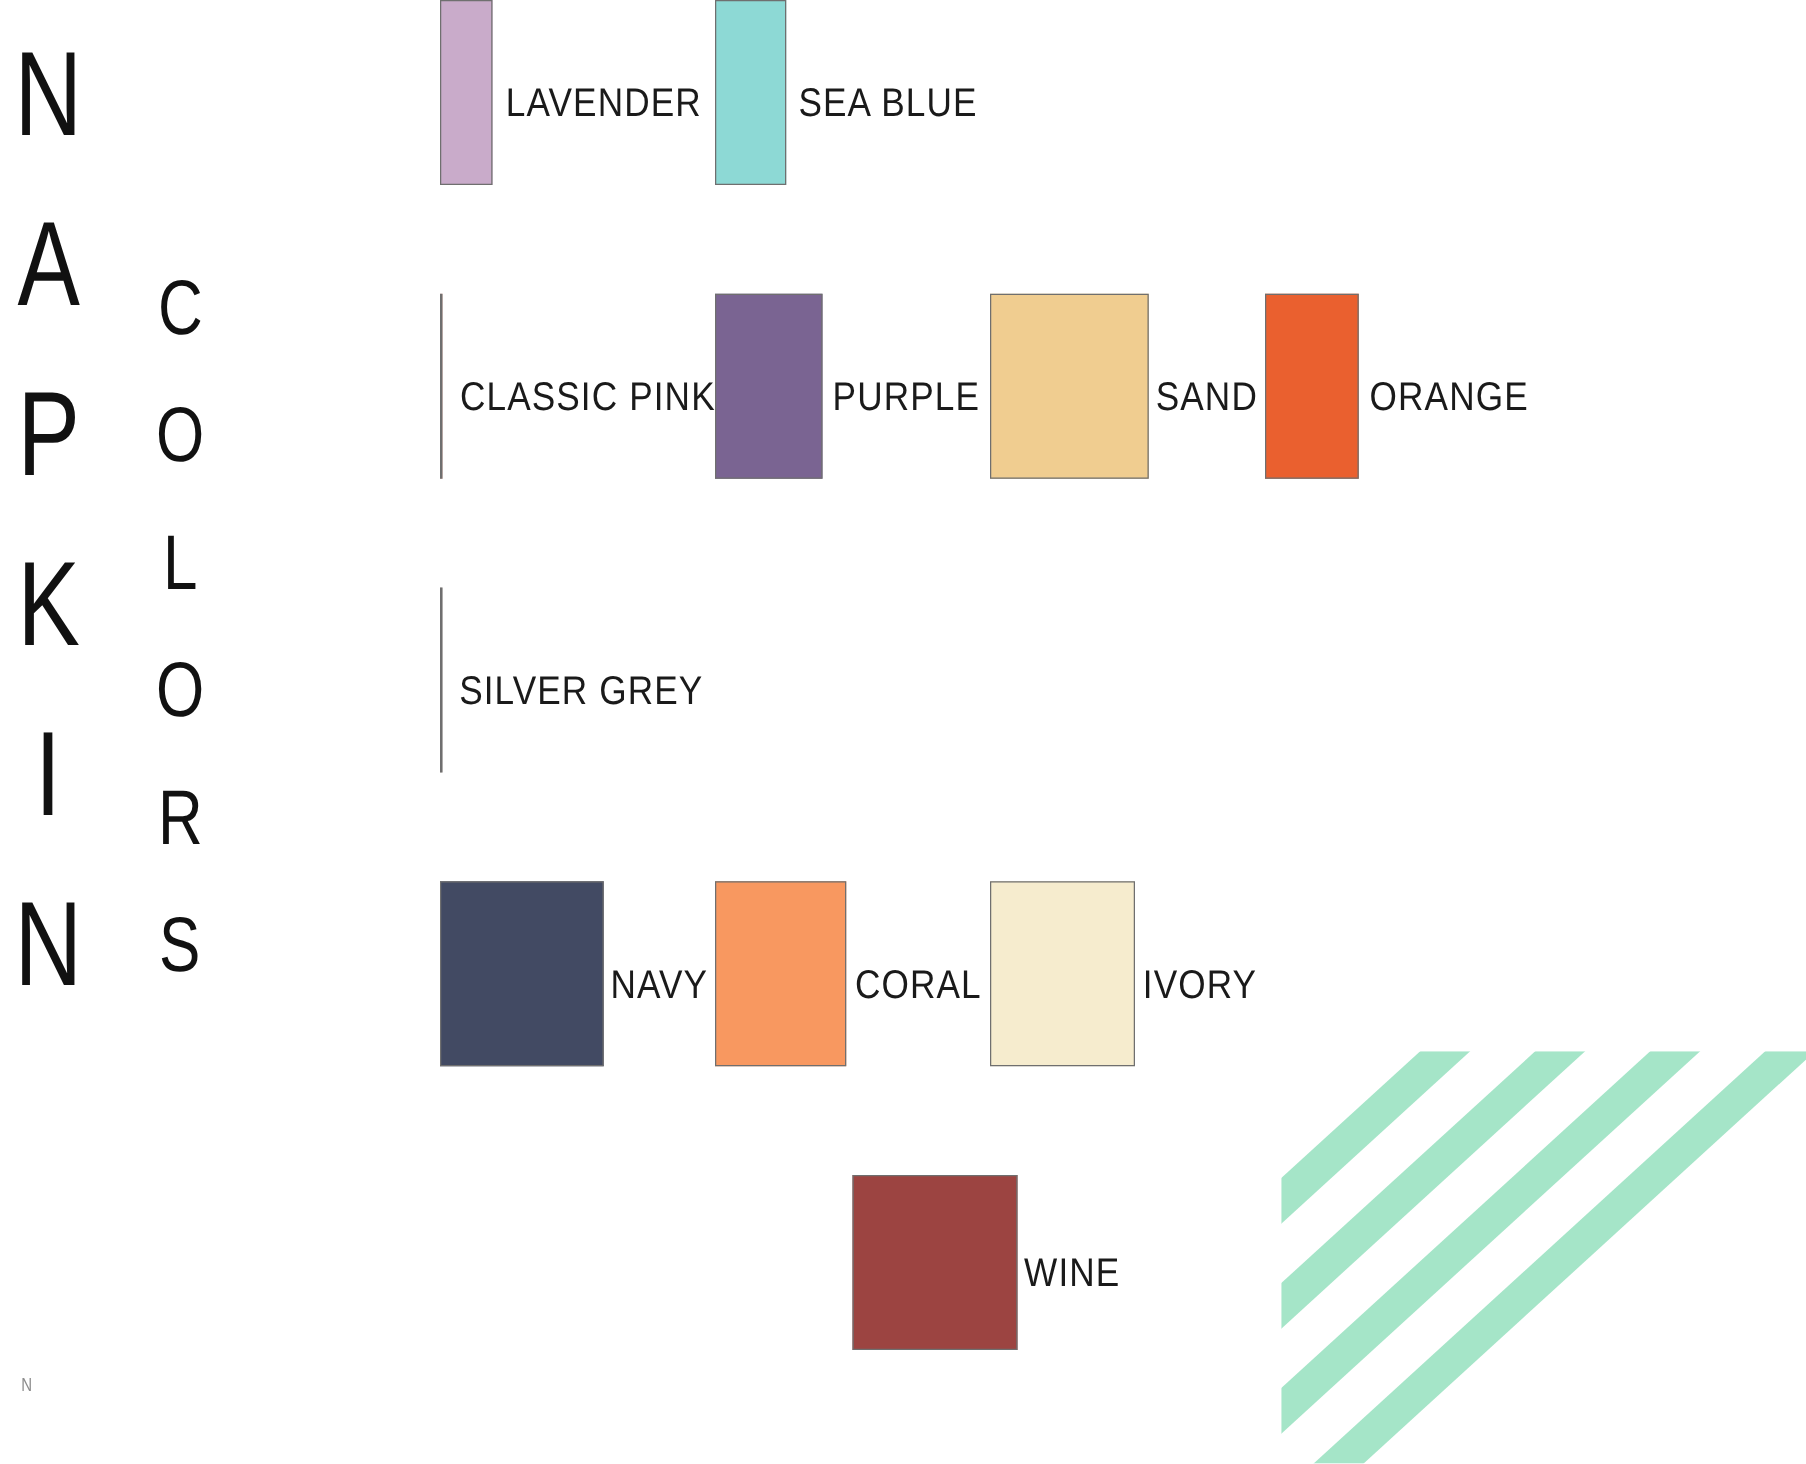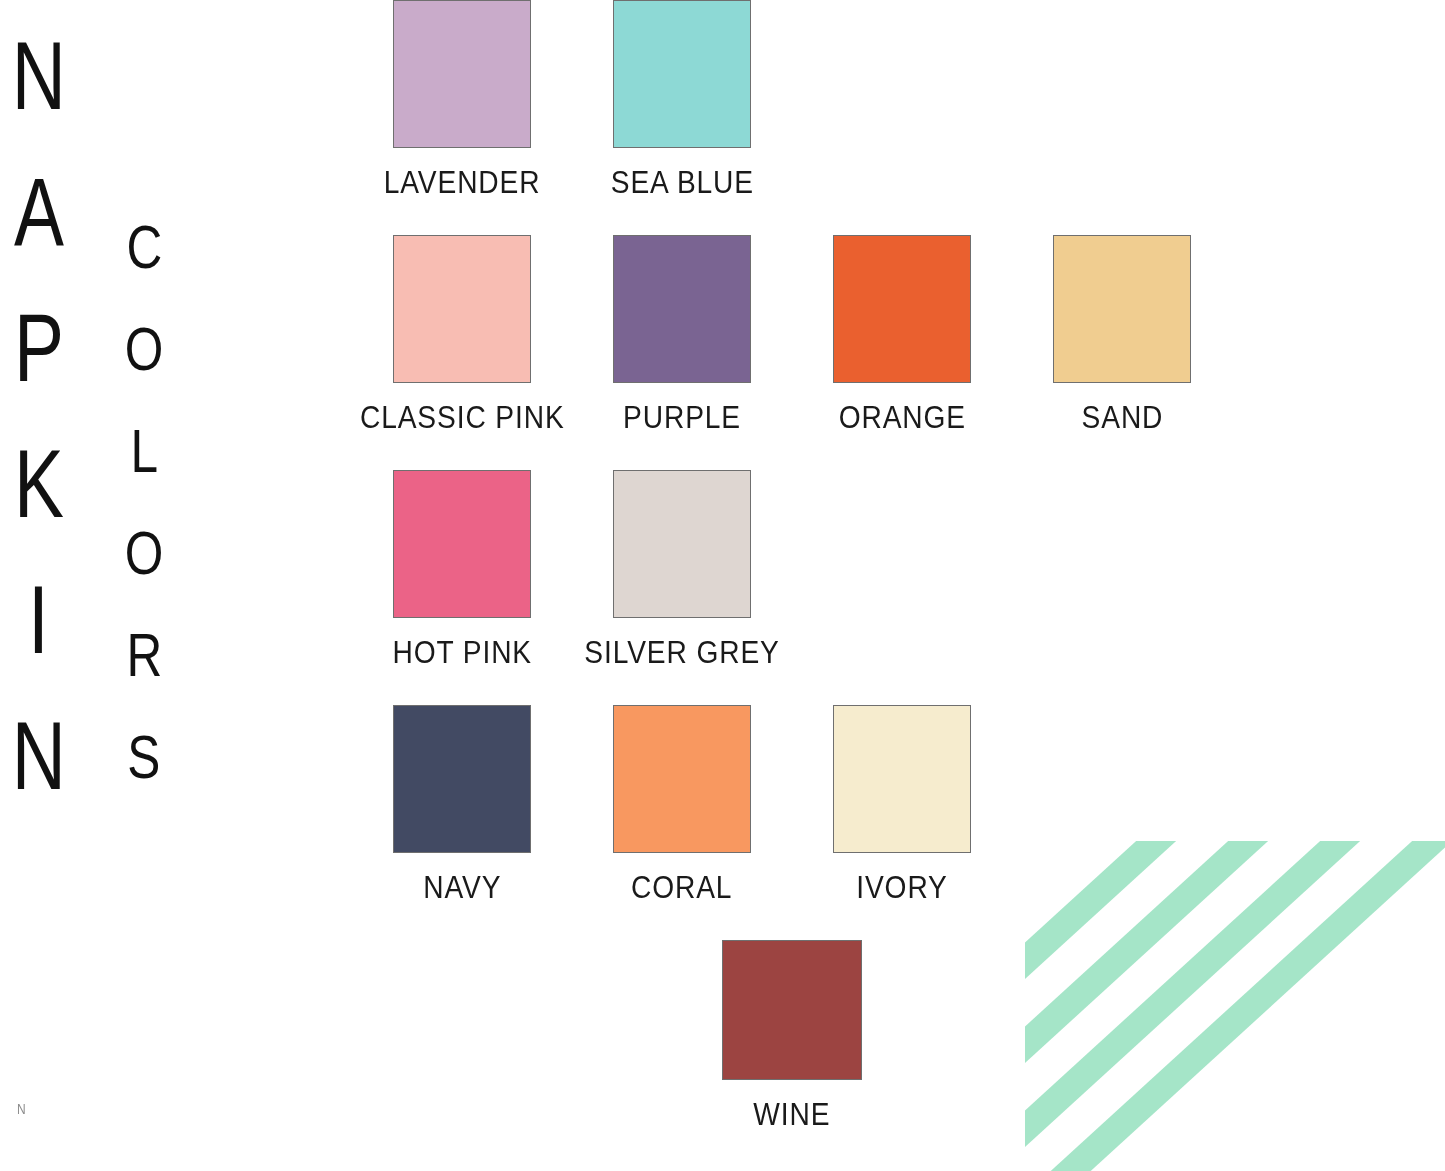--- a/index.html
+++ b/index.html
@@ -87,21 +87,21 @@
     flex-direction: row;
     align-items: flex-start;
     height: 235px;
   }
   .swatch-row.last-row {
     justify-content: center;
   }
   .swatch-cell {
     width: 220px;
     display: flex;
-    flex-direction: column;
+    flex-direction: row;
     align-items: center;
   }
   .swatch-chip {
     width: 138px;
     height: 148px;
     border: 1px solid #6f6f6f;
     box-sizing: border-box;
   }
   .swatch-chip.square {
     width: 140px;
@@ -157,33 +157,29 @@
       <div class="swatch-row">
         <div class="swatch-cell">
           <div class="swatch-chip" style="background: rgb(248, 189, 179);"></div>
           <div class="swatch-label">CLASSIC PINK</div>
         </div>
         <div class="swatch-cell">
           <div class="swatch-chip" style="background: rgb(122, 100, 146);"></div>
           <div class="swatch-label">PURPLE</div>
         </div>
         <div class="swatch-cell">
+          <div class="swatch-chip" style="background: rgb(240, 205, 144);"></div>
+          <div class="swatch-label">SAND</div>
+        </div>
+        <div class="swatch-cell">
           <div class="swatch-chip" style="background: rgb(234, 96, 47);"></div>
           <div class="swatch-label">ORANGE</div>
         </div>
-        <div class="swatch-cell">
-          <div class="swatch-chip" style="background: rgb(240, 205, 144);"></div>
-          <div class="swatch-label">SAND</div>
-        </div>
-      </div>
-      <div class="swatch-row">
-        <div class="swatch-cell">
-          <div class="swatch-chip" style="background: rgb(235, 99, 135);"></div>
-          <div class="swatch-label">HOT PINK</div>
-        </div>
+      </div>
+      <div class="swatch-row">
         <div class="swatch-cell">
           <div class="swatch-chip" style="background: rgb(222, 214, 209);"></div>
           <div class="swatch-label">SILVER GREY</div>
         </div>
       </div>
       <div class="swatch-row">
         <div class="swatch-cell">
           <div class="swatch-chip" style="background: rgb(66, 74, 99);"></div>
           <div class="swatch-label">NAVY</div>
         </div>

